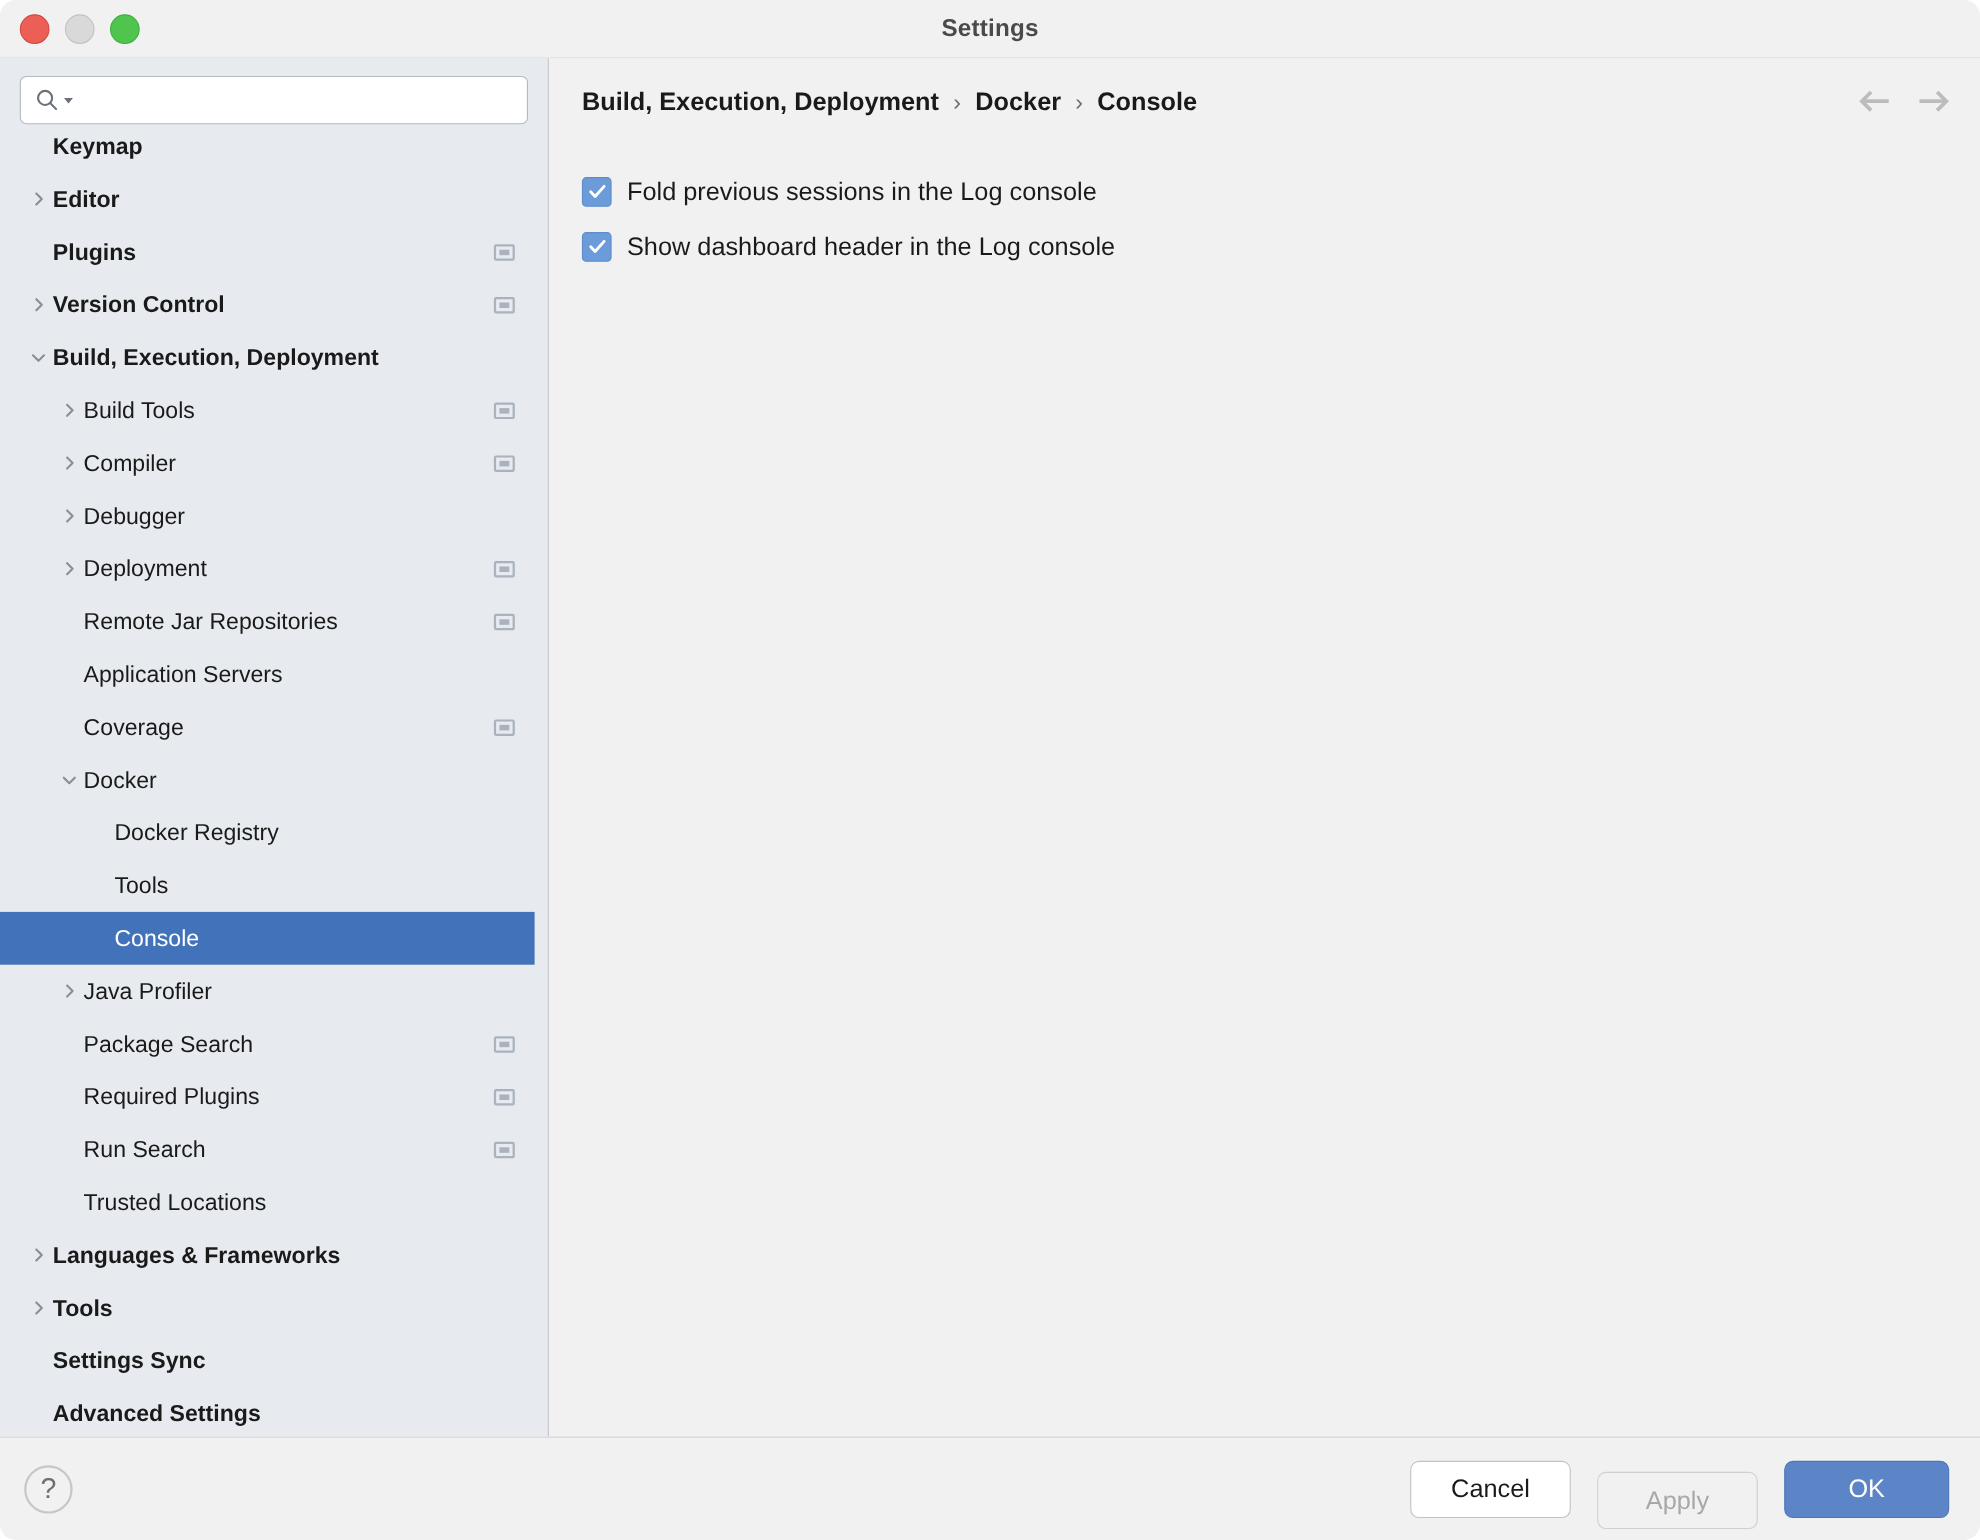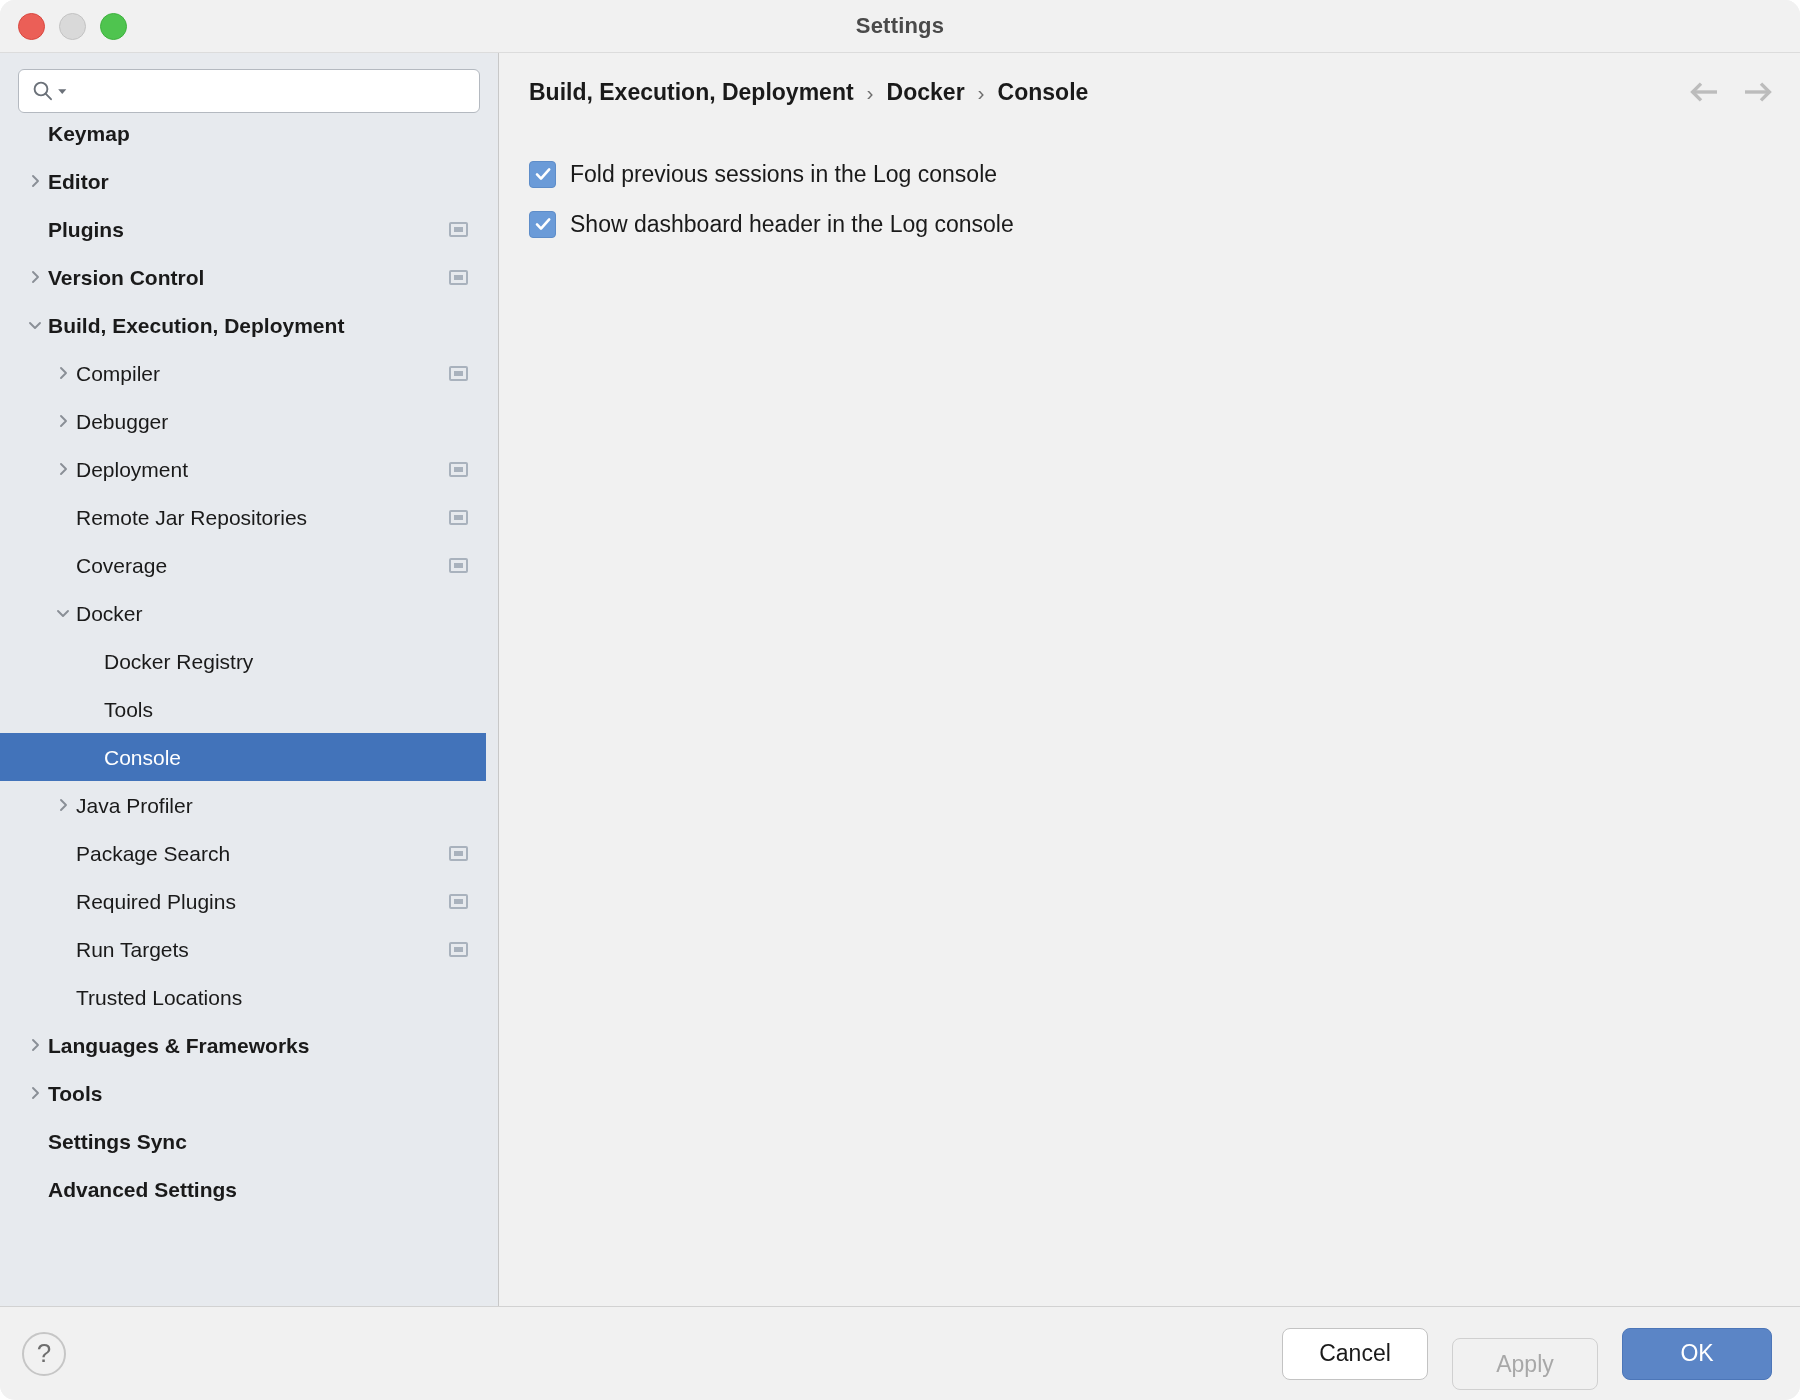--- a/index.html
+++ b/index.html
@@ -366,20 +366,31 @@
                 </svg>
               </span>
               <span class="row-label bold">Build, Execution, Deployment</span>
             </div>
             <div class="row lvl1">
               <span class="twisty">
                 <svg width="18" height="18" viewBox="0 0 18 18" fill="none">
                   <polyline points="7,4 12,9 7,14" stroke="#8a8f96" stroke-width="1.9" fill="none" stroke-linecap="round" stroke-linejoin="round"></polyline>
                 </svg>
               </span>
+              <span class="row-label">Build Tools</span>
+              <span class="badge-icon">
+                <i></i>
+              </span>
+            </div>
+            <div class="row lvl1">
+              <span class="twisty">
+                <svg width="18" height="18" viewBox="0 0 18 18" fill="none">
+                  <polyline points="7,4 12,9 7,14" stroke="#8a8f96" stroke-width="1.9" fill="none" stroke-linecap="round" stroke-linejoin="round"></polyline>
+                </svg>
+              </span>
               <span class="row-label">Compiler</span>
               <span class="badge-icon">
                 <i></i>
               </span>
             </div>
             <div class="row lvl1">
               <span class="twisty">
                 <svg width="18" height="18" viewBox="0 0 18 18" fill="none">
                   <polyline points="7,4 12,9 7,14" stroke="#8a8f96" stroke-width="1.9" fill="none" stroke-linecap="round" stroke-linejoin="round"></polyline>
                 </svg>
@@ -399,20 +410,24 @@
             </div>
             <div class="row lvl1">
               <span class="twisty empty"></span>
               <span class="row-label">Remote Jar Repositories</span>
               <span class="badge-icon">
                 <i></i>
               </span>
             </div>
             <div class="row lvl1">
               <span class="twisty empty"></span>
+              <span class="row-label">Application Servers</span>
+            </div>
+            <div class="row lvl1">
+              <span class="twisty empty"></span>
               <span class="row-label">Coverage</span>
               <span class="badge-icon">
                 <i></i>
               </span>
             </div>
             <div class="row lvl1">
               <span class="twisty">
                 <svg width="18" height="18" viewBox="0 0 18 18" fill="none">
                   <polyline points="4,7 9,12 14,7" stroke="#8a8f96" stroke-width="1.9" fill="none" stroke-linecap="round" stroke-linejoin="round"></polyline>
                 </svg>
@@ -448,21 +463,21 @@
             </div>
             <div class="row lvl1">
               <span class="twisty empty"></span>
               <span class="row-label">Required Plugins</span>
               <span class="badge-icon">
                 <i></i>
               </span>
             </div>
             <div class="row lvl1">
               <span class="twisty empty"></span>
-              <span class="row-label">Run Targets</span>
+              <span class="row-label">Run Search</span>
               <span class="badge-icon">
                 <i></i>
               </span>
             </div>
             <div class="row lvl1">
               <span class="twisty empty"></span>
               <span class="row-label">Trusted Locations</span>
             </div>
             <div class="row lvl0">
               <span class="twisty">

